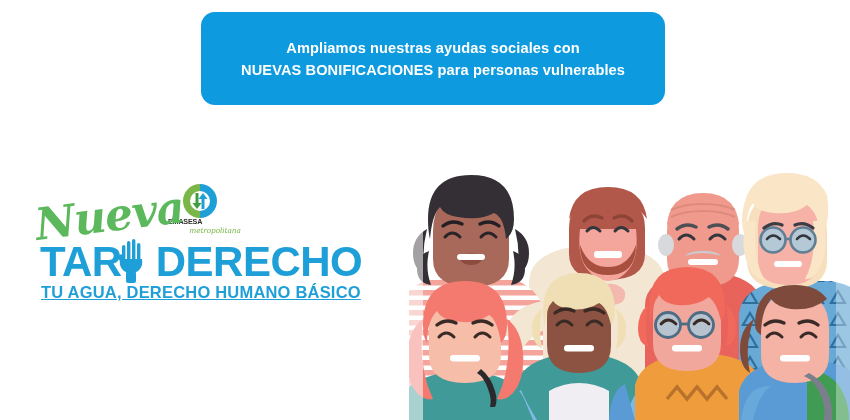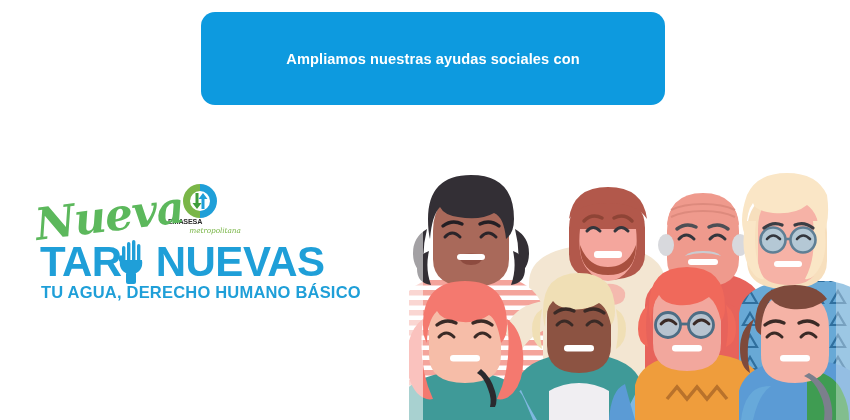--- a/index.html
+++ b/index.html
@@ -42,49 +42,51 @@
   .nueva{
     position:absolute;left:0px;top:0px;
     font-family:"DejaVu Serif", serif;
     font-style:italic;font-weight:bold;
     font-size:44px;color:#5cb85c;
     transform:rotate(-7deg);transform-origin:left bottom;
     letter-spacing:-1px;line-height:44px;
   }
   .tarifa-row{
     position:absolute;left:2px;top:38px;width:330px;height:42px;
-    display:flex;align-items:center;
+    display:flex;align-items:flex-start;
   }
   .big{
     font-weight:bold;font-size:42px;line-height:42px;color:#1f9fd8;
     letter-spacing:-0.5px;
   }
   .big.wide{letter-spacing:1.5px;}
   .hand-slot{
     position:relative;width:22px;height:40px;display:inline-block;
     margin:0 -1px;
   }
   .hand-slot svg{position:absolute;left:-2px;top:-6px;}
   .subline{
     position:absolute;left:3px;top:80px;
     font-weight:bold;font-size:16.5px;color:#1f9fd8;letter-spacing:0.2px;
     white-space:nowrap;
+    text-decoration:underline;
   }
 
   
   .crowd{position:absolute;left:409px;top:133px;width:441px;height:287px;overflow:hidden;}
   .crowd svg{display:block;}
 </style>
 </head>
 <body>
 
 <div id="stage">
 
   <div class="banner">
     <div class="banner-line">Ampliamos nuestras ayudas sociales con</div>
+    <div class="banner-line">NUEVAS BONIFICACIONES para personas vulnerables</div>
   </div>
 
   <div class="emasesa">
     <div class="mark">
       <svg width="36" height="36" viewBox="0 0 36 36" aria-hidden="true">
         <path d="M18 1 A17 17 0 0 0 18 35 L18 28 A10 10 0 0 1 18 8 Z" fill="#7ab648"></path>
         <path d="M18 1 A17 17 0 0 1 18 35 L18 28 A10 10 0 0 0 18 8 Z" fill="#1f9fd8"></path>
         <path d="M13.5 10 L13.5 20 L10.5 20 L15 26 L19.5 20 L16.5 20 L16.5 10 Z" fill="#3f9d3b"></path>
         <path d="M22.5 26 L22.5 16 L25.5 16 L21 10 L16.5 16 L19.5 16 L19.5 26 Z" fill="#1f9fd8"></path>
       </svg>
@@ -105,21 +107,21 @@
             <rect x="8" y="6" width="3.4" height="20" rx="1.7"></rect>
             <rect x="13" y="4" width="3.4" height="22" rx="1.7"></rect>
             <rect x="18" y="8" width="3.4" height="18" rx="1.7"></rect>
             <path d="M1 24 q-1 6 2 10 q3 4 9 4 q6 0 9 -4 q3 -4 2 -10 z"></path>
             <path d="M1 26 q-3 -3 -0.5 -6 q2.5 -2 4.5 2 z"></path>
             <rect x="7" y="36" width="10" height="12" rx="2"></rect>
           </g>
         </svg>
       </span>
       <span class="big wide" style="width:14px;display:inline-block"></span>
-      <span class="big">NUEVAS</span>
+      <span class="big">DERECHO</span>
     </div>
 
     <div class="subline">TU AGUA, DERECHO HUMANO BÁSICO</div>
   </div>
 
   <div class="crowd">
     <svg width="441" height="287" viewBox="0 0 441 287" aria-hidden="true">
       <defs>
         <clipPath id="frame">
             <rect x="0" y="0" width="441" height="287"></rect>

